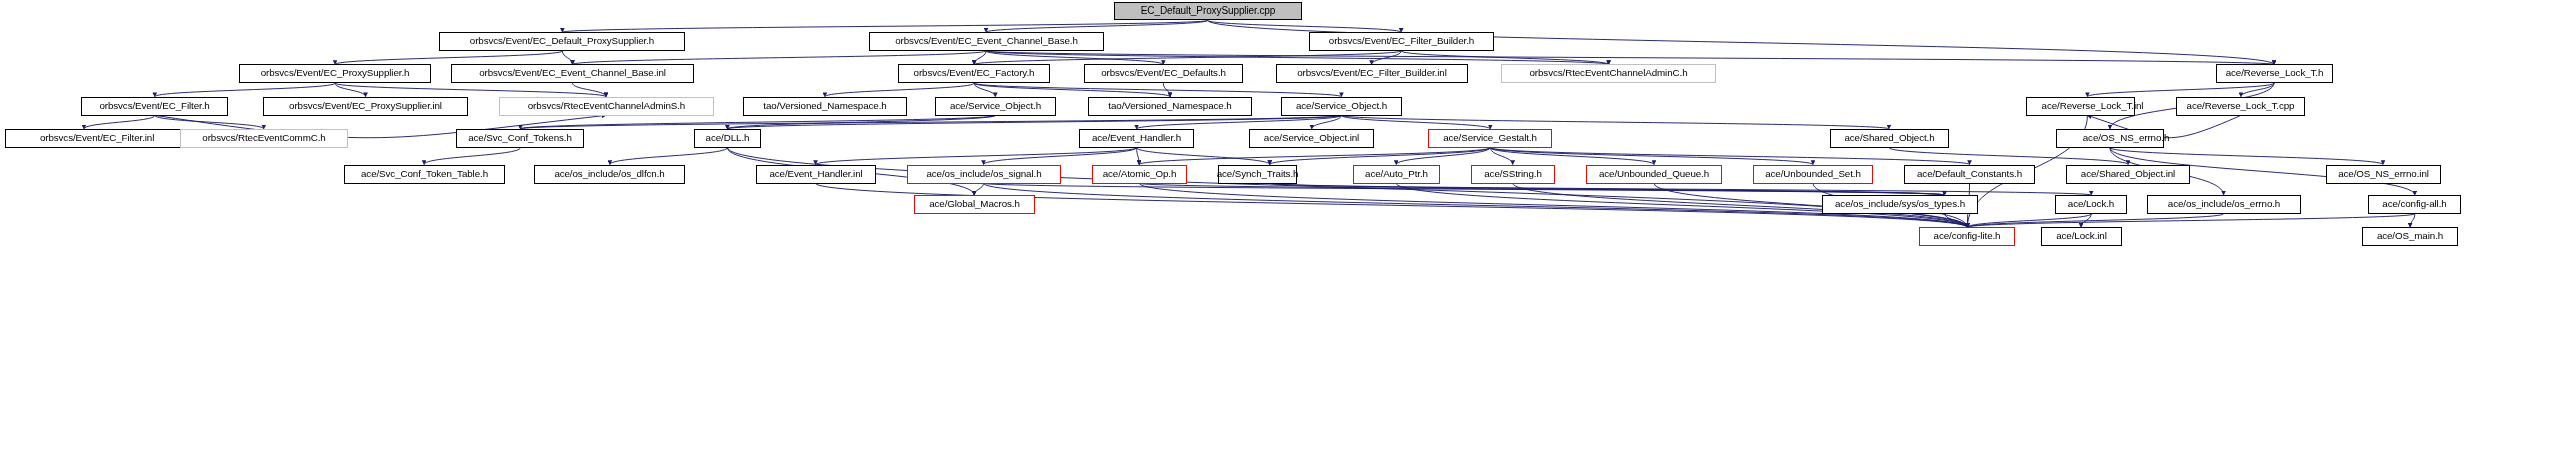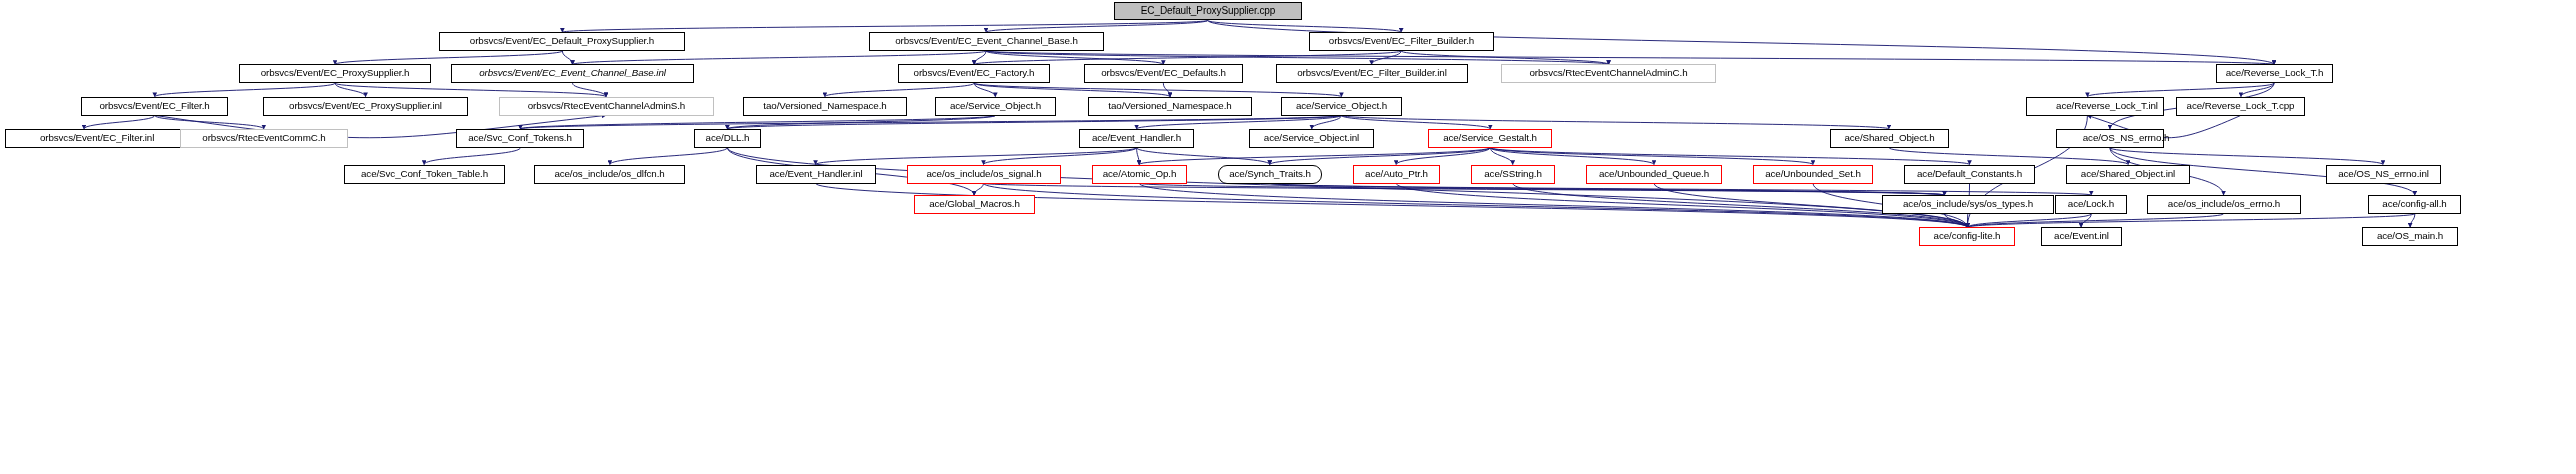--- a/index.html
+++ b/index.html
@@ -120,60 +120,60 @@
         <path d="M 2461 136 C 2461 202, 2319.5 202, 2319.5 268" marker-end="url(#arrow)"></path>
         <path d="M 961.5 216 C 961.5 242, 2319.5 242, 2319.5 268" marker-end="url(#arrow)"></path>
       </g>
   </svg>
   <div id="node-layer">
       <div class="node root" style="left: 1114px; top: 1.7px; width: 188px;">EC_Default_ProxySupplier.cpp</div>
       <div class="node" style="left: 439px; top: 32px; width: 246px;">orbsvcs/Event/EC_Default_ProxySupplier.h</div>
       <div class="node" style="left: 869px; top: 32px; width: 235px;">orbsvcs/Event/EC_Event_Channel_Base.h</div>
       <div class="node" style="left: 1309px; top: 32px; width: 185px;">orbsvcs/Event/EC_Filter_Builder.h</div>
       <div class="node" style="left: 239px; top: 64px; width: 192px;">orbsvcs/Event/EC_ProxySupplier.h</div>
-      <div class="node" style="left: 451px; top: 64px; width: 243px; font-style: italic;">orbsvcs/Event/EC_Event_Channel_Base.inl</div>
+      <div class="node" style="left: 451px; top: 64px; width: 243px;">orbsvcs/Event/EC_Event_Channel_Base.inl</div>
       <div class="node" style="left: 898px; top: 64px; width: 152px;">orbsvcs/Event/EC_Factory.h</div>
       <div class="node" style="left: 1084px; top: 64px; width: 159px;">orbsvcs/Event/EC_Defaults.h</div>
       <div class="node" style="left: 1276px; top: 64px; width: 192px;">orbsvcs/Event/EC_Filter_Builder.inl</div>
       <div class="node gray" style="left: 1501px; top: 64px; width: 215px;">orbsvcs/RtecEventChannelAdminC.h</div>
       <div class="node" style="left: 2216px; top: 64px; width: 117px;">ace/Reverse_Lock_T.h</div>
       <div class="node" style="left: 81px; top: 97px; width: 147px;">orbsvcs/Event/EC_Filter.h</div>
       <div class="node" style="left: 263px; top: 97px; width: 205px;">orbsvcs/Event/EC_ProxySupplier.inl</div>
       <div class="node gray" style="left: 499px; top: 97px; width: 215px;">orbsvcs/RtecEventChannelAdminS.h</div>
       <div class="node" style="left: 743px; top: 97px; width: 164px;">tao/Versioned_Namespace.h</div>
       <div class="node" style="left: 935px; top: 97px; width: 121px;">ace/Service_Object.h</div>
       <div class="node" style="left: 1088px; top: 97px; width: 164px;">tao/Versioned_Namespace.h</div>
       <div class="node" style="left: 1281px; top: 97px; width: 121px;">ace/Service_Object.h</div>
-      <div class="node" style="left: 2026px; top: 97px; width: 138px; padding-left: 24px;">ace/Reverse_Lock_T.inl</div>
+      <div class="node" style="left: 2026px; top: 97px; width: 109px; padding-left: 24px;">ace/Reverse_Lock_T.inl</div>
       <div class="node" style="left: 2176px; top: 97px; width: 129px;">ace/Reverse_Lock_T.cpp</div>
       <div class="node" style="left: 5.1px; top: 129px; width: 184px;">orbsvcs/Event/EC_Filter.inl</div>
       <div class="node gray" style="left: 180px; top: 129px; width: 168px;">orbsvcs/RtecEventCommC.h</div>
       <div class="node" style="left: 456px; top: 129px; width: 128px;">ace/Svc_Conf_Tokens.h</div>
       <div class="node" style="left: 694px; top: 129px; width: 67px;">ace/DLL.h</div>
       <div class="node" style="left: 1079px; top: 129px; width: 115px;">ace/Event_Handler.h</div>
       <div class="node" style="left: 1249px; top: 129px; width: 125px;">ace/Service_Object.inl</div>
       <div class="node red" style="left: 1428px; top: 129px; width: 124px;">ace/Service_Gestalt.h</div>
       <div class="node" style="left: 1830px; top: 129px; width: 119px;">ace/Shared_Object.h</div>
       <div class="node" style="left: 2056px; top: 129px; width: 108px; padding-left: 32px;">ace/OS_NS_errno.h</div>
       <div class="node" style="left: 344px; top: 165px; width: 161px;">ace/Svc_Conf_Token_Table.h</div>
       <div class="node" style="left: 534px; top: 165px; width: 151px;">ace/os_include/os_dlfcn.h</div>
       <div class="node" style="left: 756px; top: 165px; width: 120px;">ace/Event_Handler.inl</div>
       <div class="node red" style="left: 907px; top: 165px; width: 154px;">ace/os_include/os_signal.h</div>
       <div class="node red" style="left: 1092px; top: 165px; width: 95px;">ace/Atomic_Op.h</div>
-      <div class="node" style="left: 1218px; top: 165px; width: 104px; border-radius: 9px;">ace/Synch_Traits.h</div>
+      <div class="node" style="left: 1218px; top: 165px; width: 79px;">ace/Synch_Traits.h</div>
       <div class="node red" style="left: 1353px; top: 165px; width: 87px;">ace/Auto_Ptr.h</div>
       <div class="node red" style="left: 1471px; top: 165px; width: 84px;">ace/SString.h</div>
       <div class="node red" style="left: 1586px; top: 165px; width: 136px;">ace/Unbounded_Queue.h</div>
       <div class="node red" style="left: 1753px; top: 165px; width: 120px;">ace/Unbounded_Set.h</div>
       <div class="node" style="left: 1904px; top: 165px; width: 131px;">ace/Default_Constants.h</div>
       <div class="node" style="left: 2066px; top: 165px; width: 124px;">ace/Shared_Object.inl</div>
       <div class="node" style="left: 2326px; top: 165px; width: 115px;">ace/OS_NS_errno.inl</div>
       <div class="node red" style="left: 914px; top: 195px; width: 121px;">ace/Global_Macros.h</div>
-      <div class="node" style="left: 1882px; top: 195px; width: 172px;">ace/os_include/sys/os_types.h</div>
+      <div class="node" style="left: 1822px; top: 195px; width: 156px;">ace/os_include/sys/os_types.h</div>
       <div class="node" style="left: 2055px; top: 195px; width: 72px;">ace/Lock.h</div>
       <div class="node" style="left: 2147px; top: 195px; width: 154px;">ace/os_include/os_errno.h</div>
       <div class="node" style="left: 2368px; top: 195px; width: 93px;">ace/config-all.h</div>
       <div class="node red" style="left: 1919px; top: 227px; width: 96px;">ace/config-lite.h</div>
-      <div class="node" style="left: 2041px; top: 227px; width: 81px;">ace/Event.inl</div>
+      <div class="node" style="left: 2041px; top: 227px; width: 81px;">ace/Lock.inl</div>
       <div class="node" style="left: 2362px; top: 227px; width: 96px;">ace/OS_main.h</div>
     </div>
 </div>
 
 
 </body></html>

